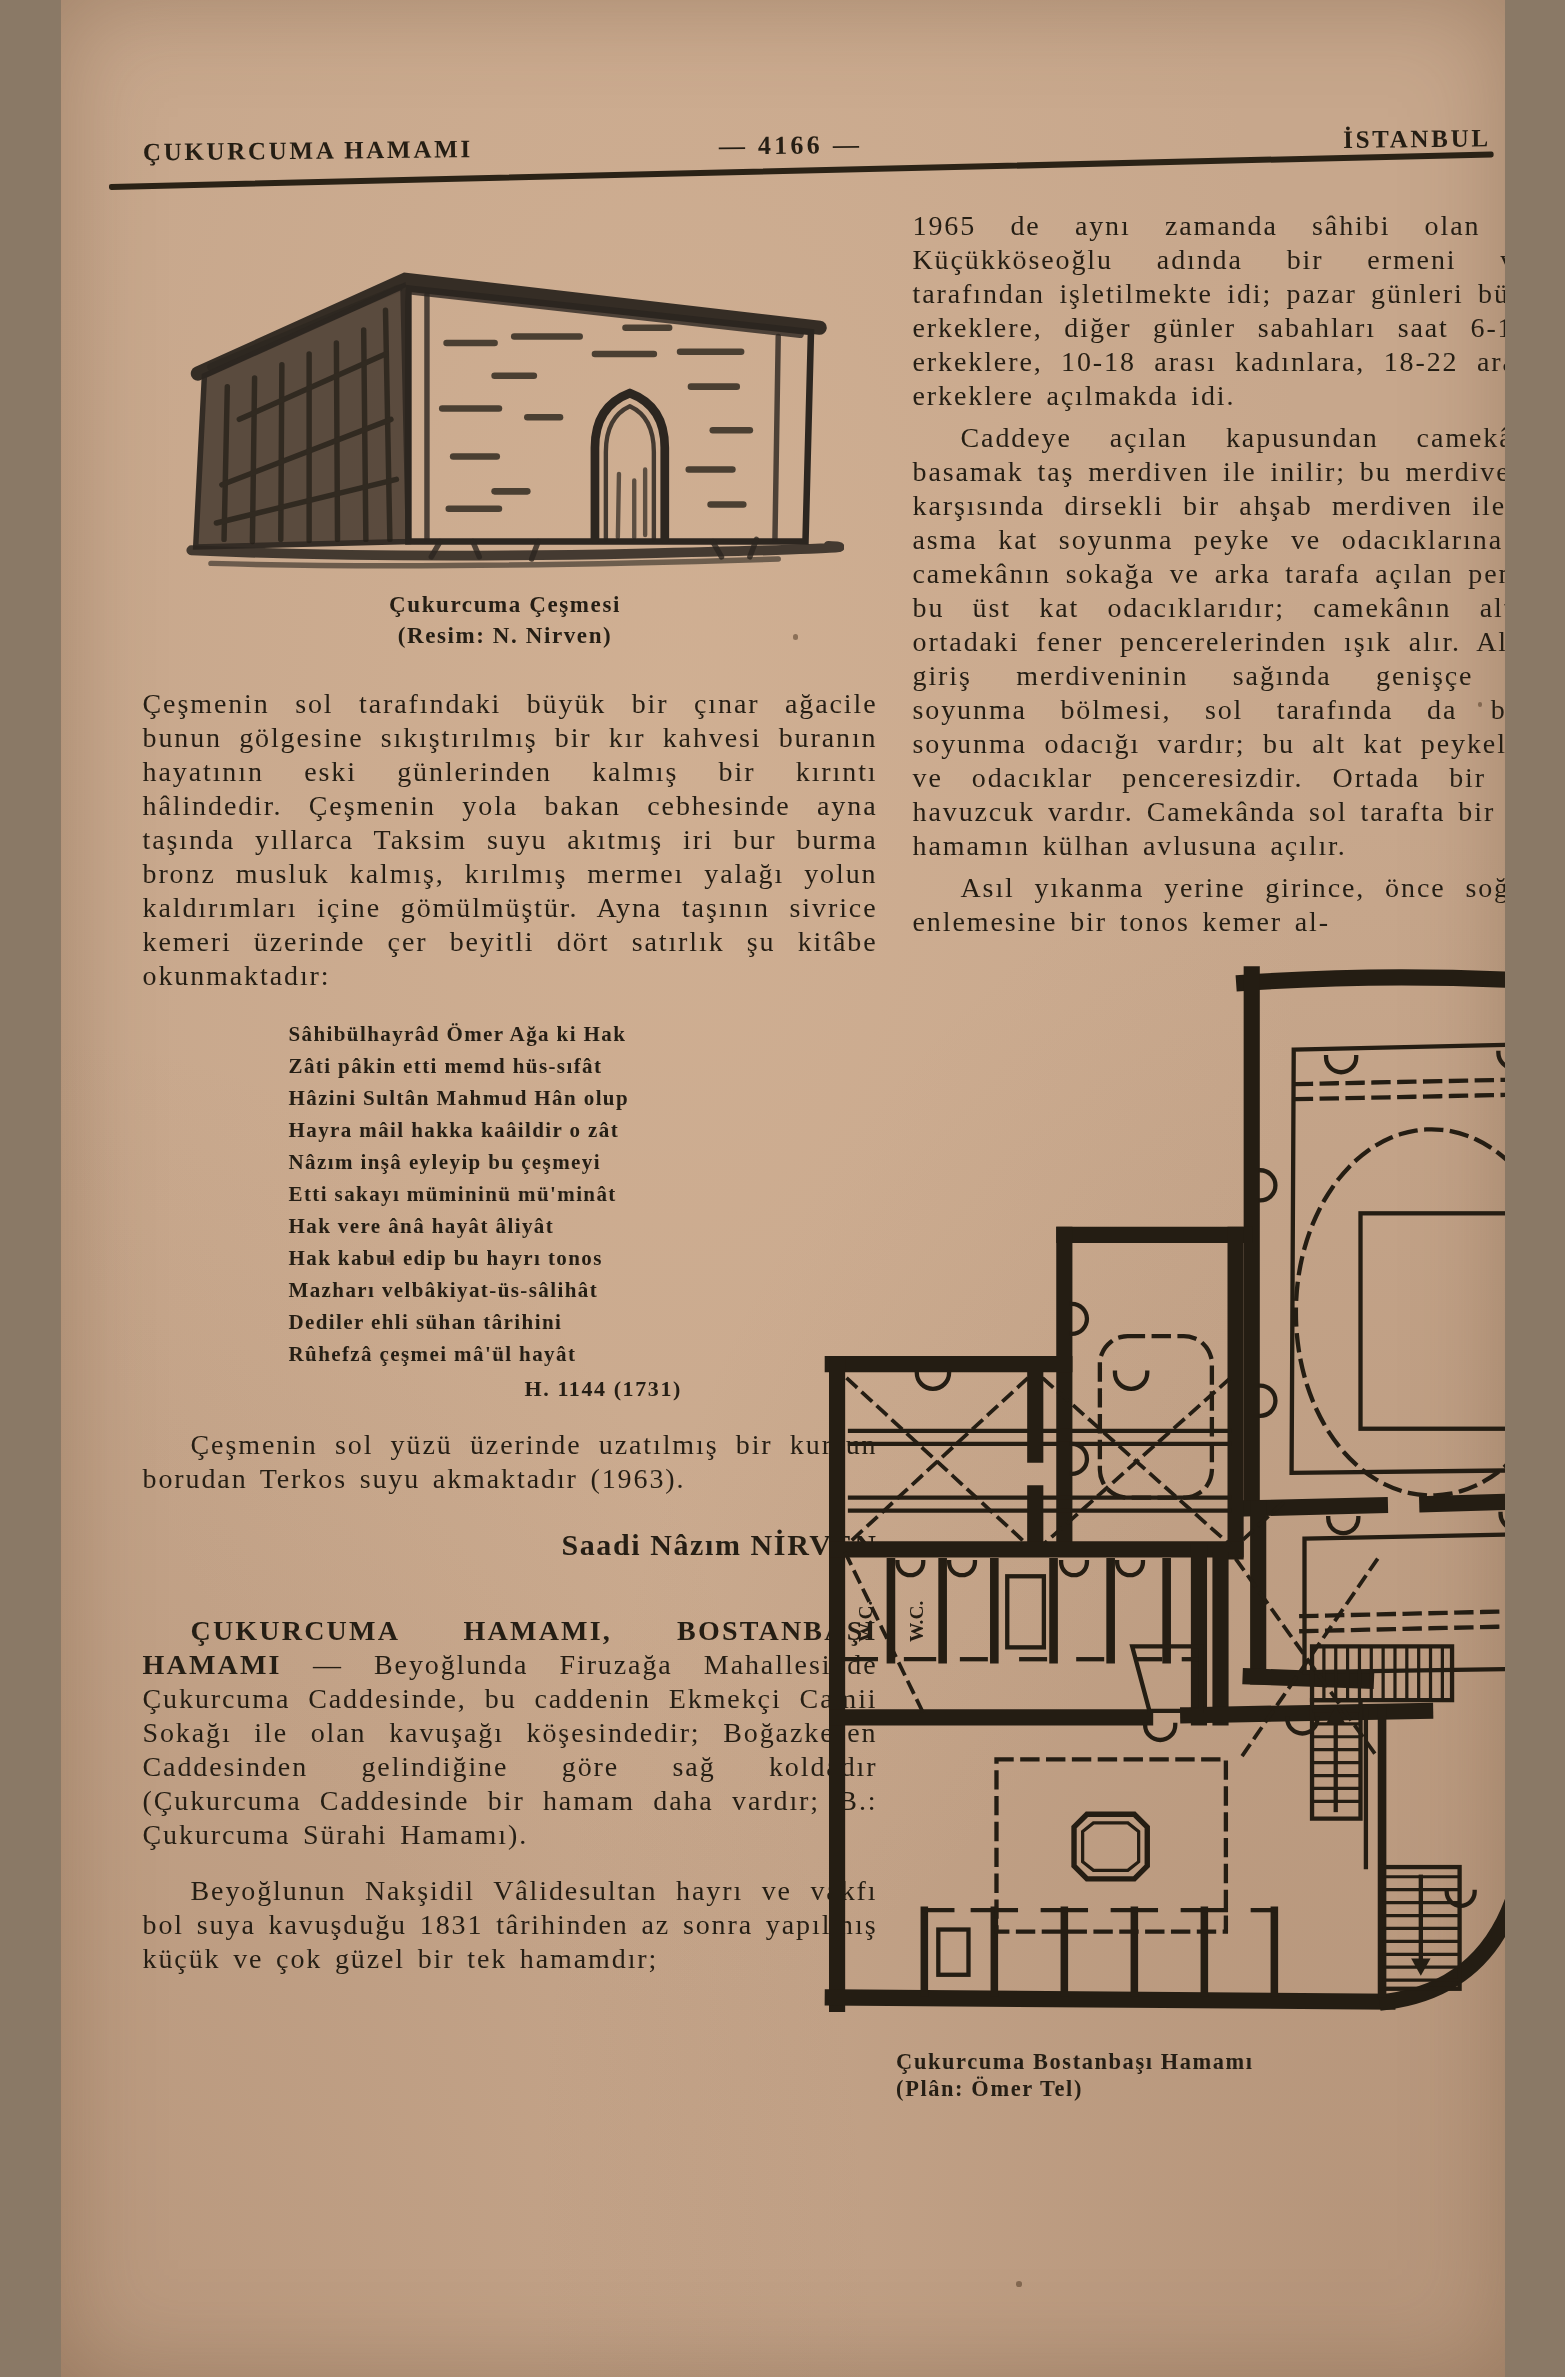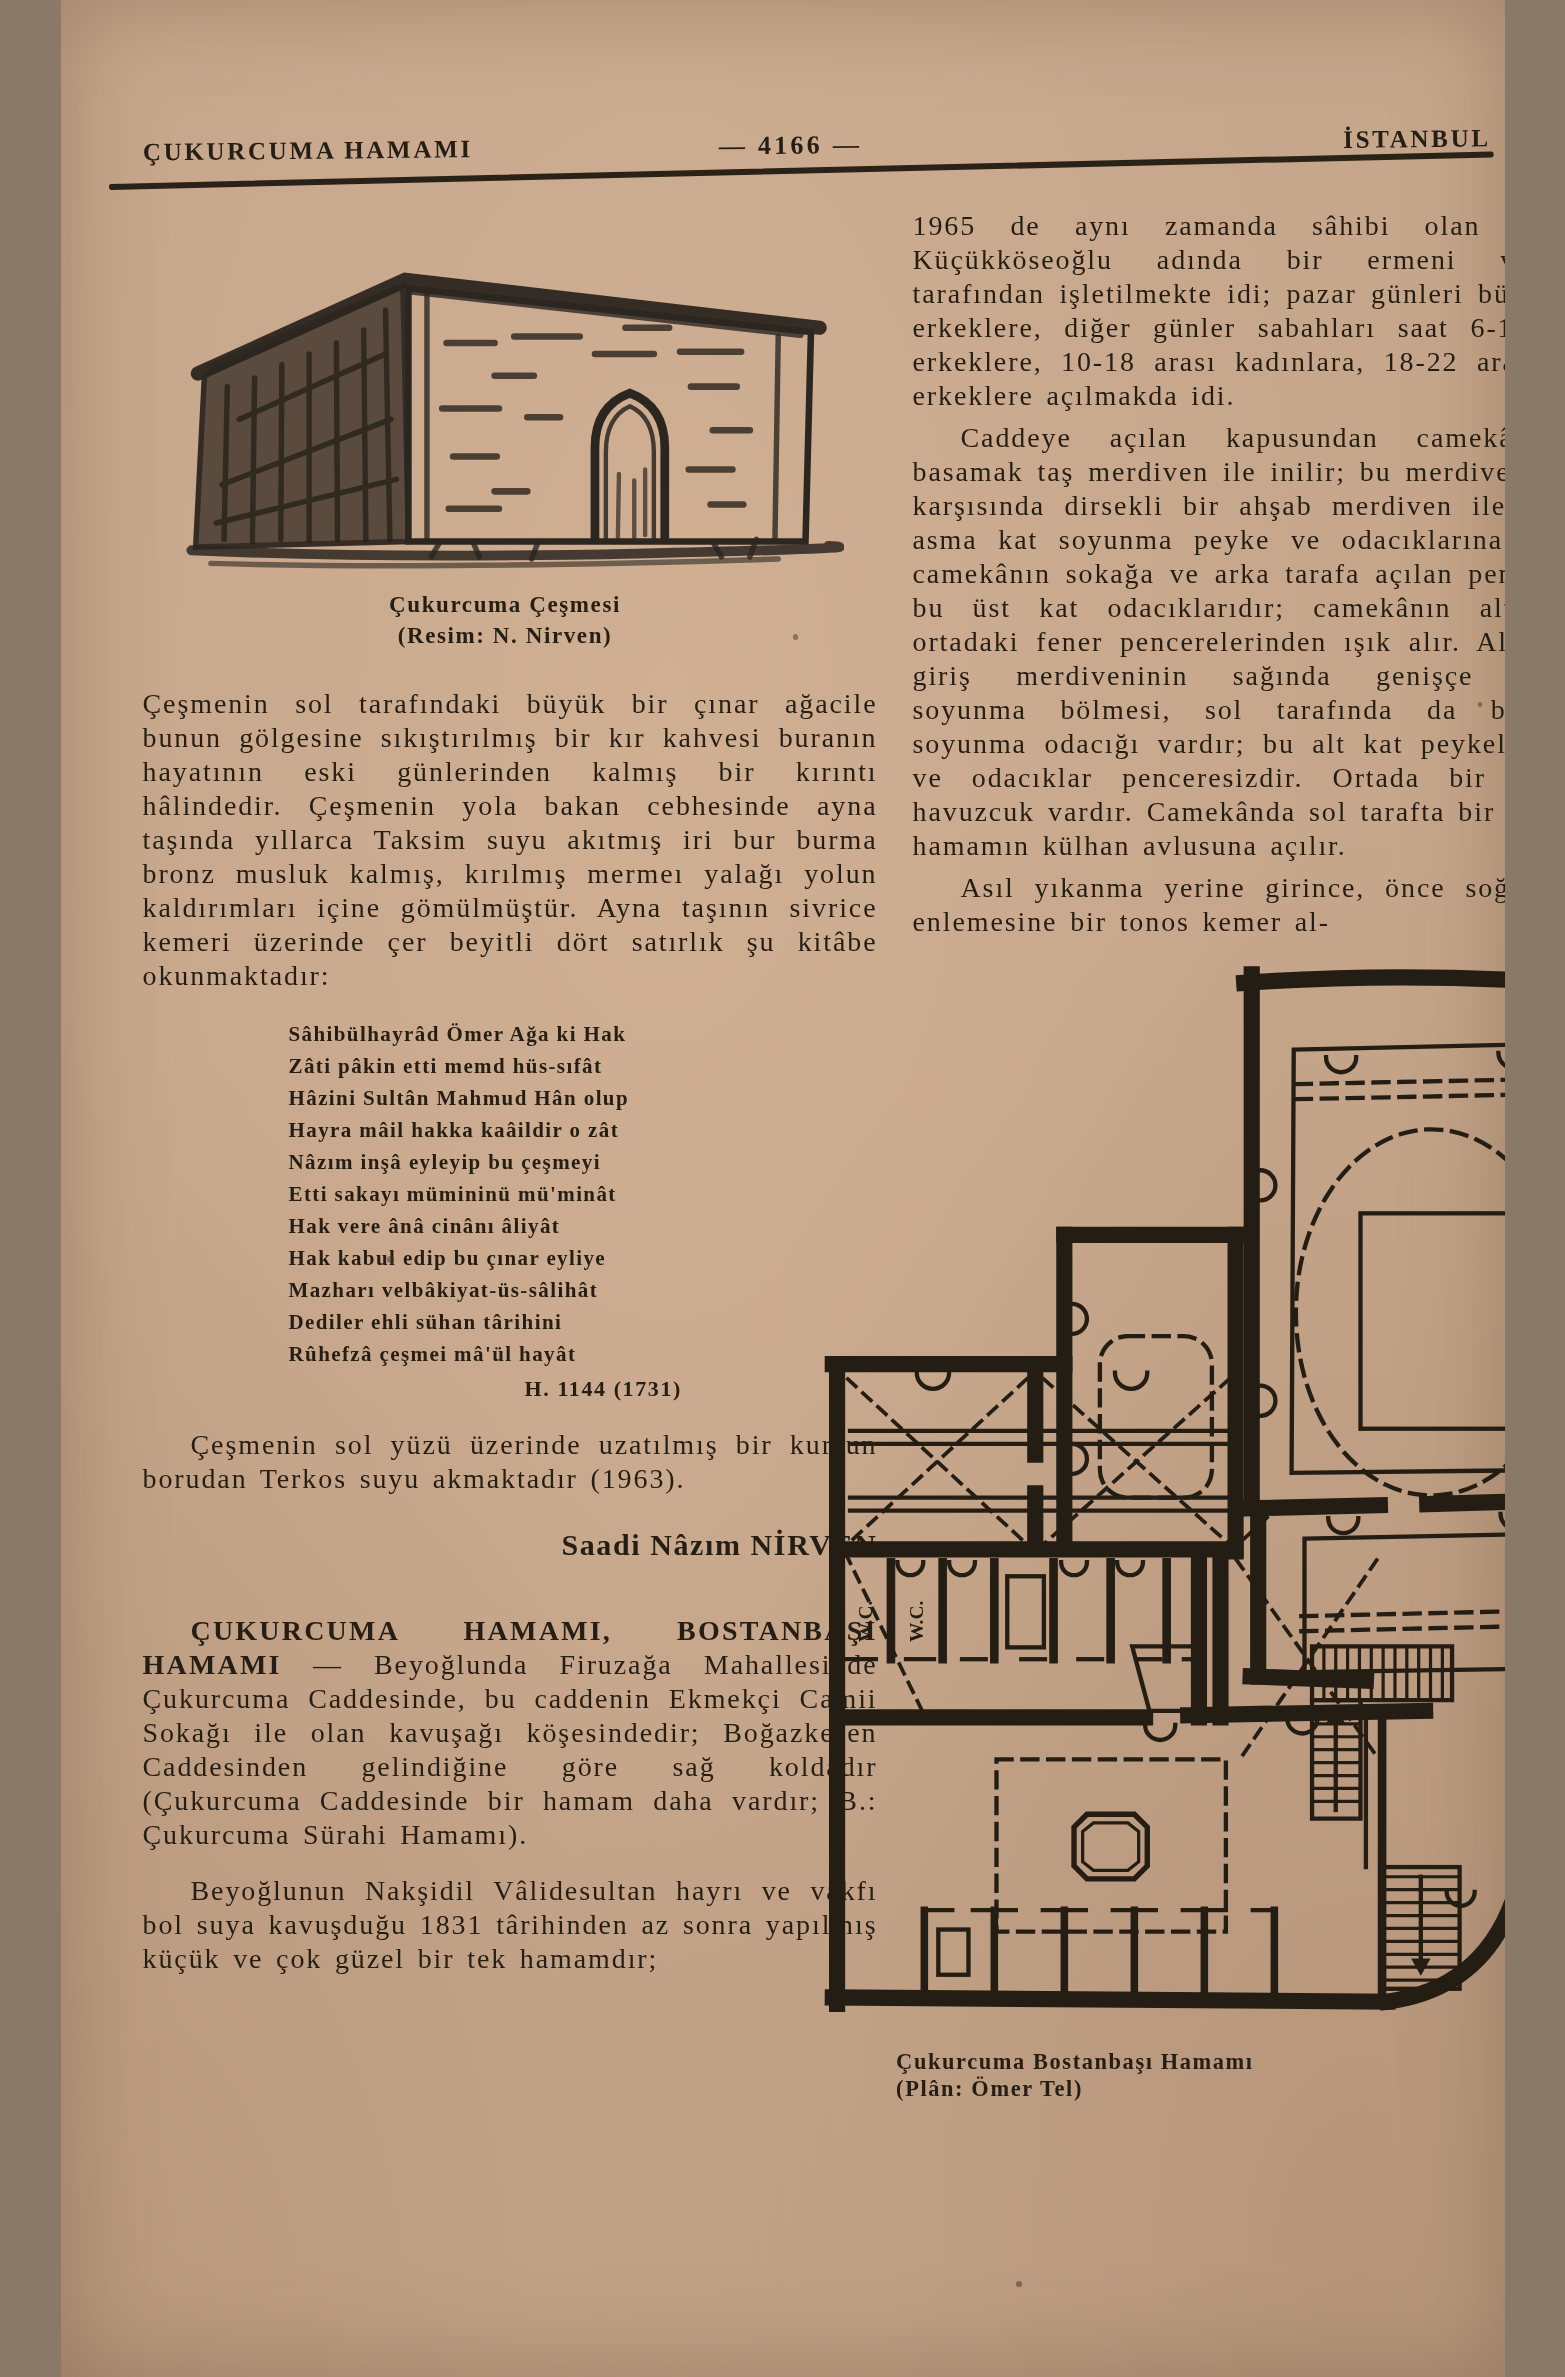--- a/index.html
+++ b/index.html
@@ -152,22 +152,22 @@
 
       <p class="body-para" style="margin-top:34px;">Çeşmenin sol tarafındaki büyük bir çınar ağacile bunun gölgesine sıkıştırılmış bir kır kahvesi buranın hayatının eski günlerinden kalmış bir kırıntı hâlindedir. Çeşmenin yola bakan cebhesinde ayna taşında yıllarca Taksim suyu akıtmış iri bur burma bronz musluk kalmış, kırılmış mermeı yalağı yolun kaldırımları içine gömülmüştür. Ayna taşının sivrice kemeri üzerinde çer beyitli dört satırlık şu kitâbe okunmaktadır:</p>
 
       <div class="poem">
         <div class="poem-line">Sâhibülhayrâd Ömer Ağa ki Hak</div>
         <div class="poem-line">Zâti pâkin etti memd hüs-sıfât</div>
         <div class="poem-line">Hâzini Sultân Mahmud Hân olup</div>
         <div class="poem-line">Hayra mâil hakka kaâildir o zât</div>
         <div class="poem-line">Nâzım inşâ eyleyip bu çeşmeyi</div>
         <div class="poem-line">Etti sakayı mümininü mü'minât</div>
-        <div class="poem-line">Hak vere ânâ cinânı âliyât</div>
-        <div class="poem-line">Hak kabul edip bu çınar eyliye</div>
+        <div class="poem-line">Hak vere ânâ hayât âliyât</div>
+        <div class="poem-line">Hak kabul edip bu hayrı tonos</div>
         <div class="poem-line">Mazharı velbâkiyat-üs-sâlihât</div>
         <div class="poem-line">Dediler ehli sühan târihini</div>
         <div class="poem-line">Rûhefzâ çeşmei mâ'ül hayât</div>
       </div>
       <div class="poem-date">H. 1144 (1731)</div>
 
       <p class="body-para indent">Çeşmenin sol yüzü üzerinde uzatılmış bir kurşun borudan Terkos suyu akmaktadır (1963).</p>
 
       <div class="byline">Saadi Nâzım NİRVEN</div>
 

